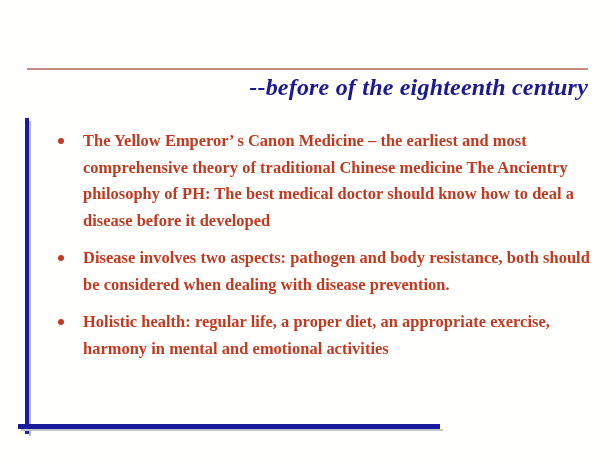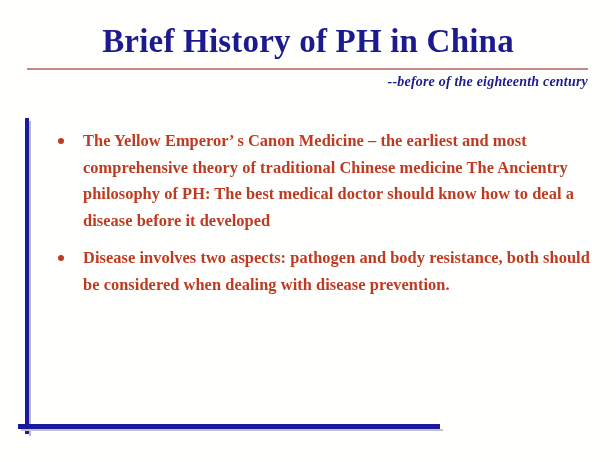--- a/index.html
+++ b/index.html
@@ -48,21 +48,21 @@
     top: 68px;
     width: 561px;
     height: 2px;
     background: #c58a86;
   }
 
   .subtitle {
     position: absolute;
     right: 28px;
     top: 74px;
-    font-size: 14px;
+    font-size: 24px;
     font-weight: bold;
     font-style: italic;
     color: #1b1b8f;
     white-space: nowrap;
     letter-spacing: 0.2px;
   }
 
   
   .v-rule {
     position: absolute;
@@ -131,37 +131,38 @@
   }
   .bullet-text {
     display: block;
   }
 </style>
 </head>
 <body>
 
 <div class="slide">
 
-  <div class="title-block">
-    <div class="slide-title">Brief History of PH in China</div>
-  </div>
 
   <div class="title-rule"></div>
 
   <div class="subtitle">--before of the eighteenth century</div>
 
   <div class="v-rule-shadow"></div>
   <div class="v-rule"></div>
   <div class="h-rule-shadow"></div>
   <div class="h-rule"></div>
 
   <ul class="body-list">
     <li class="bullet-item">
       <span class="bullet-dot"></span>
       <span class="bullet-text">The Yellow Emperor’ s  Canon Medicine – the earliest and most comprehensive theory of traditional Chinese medicine The Ancientry philosophy of PH: The best medical doctor should know how to deal a disease before it developed</span>
     </li>
     <li class="bullet-item">
       <span class="bullet-dot"></span>
       <span class="bullet-text">Disease involves two aspects: pathogen and body resistance, both should be considered when dealing with disease prevention.</span>
     </li>
+    <li class="bullet-item">
+      <span class="bullet-dot"></span>
+      <span class="bullet-text">Holistic health: regular life, a proper diet, an appropriate exercise, harmony in mental and emotional activities</span>
+    </li>
   </ul>
 
 </div>
 
 </body></html>

